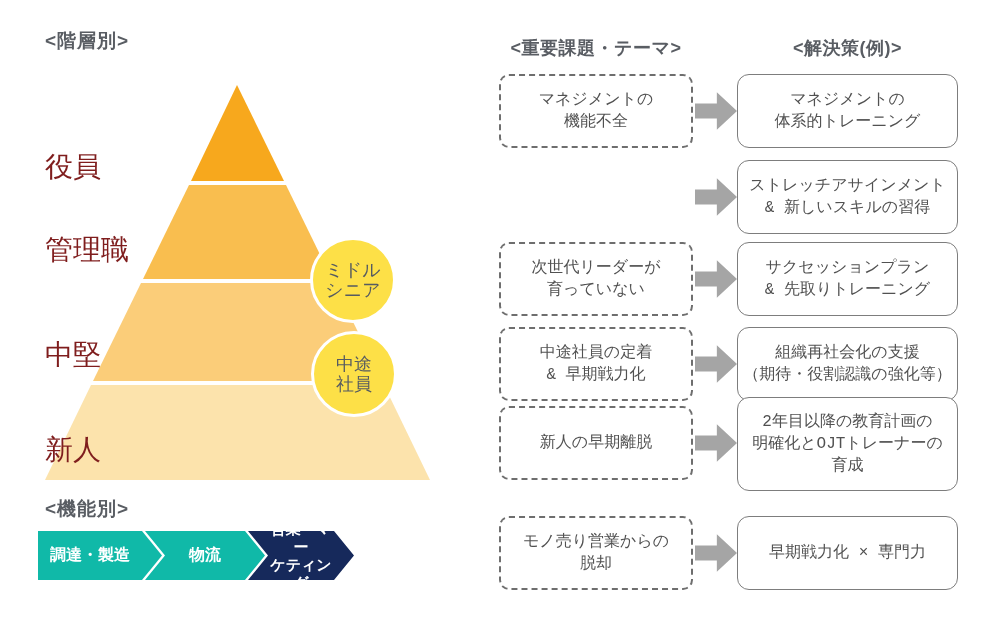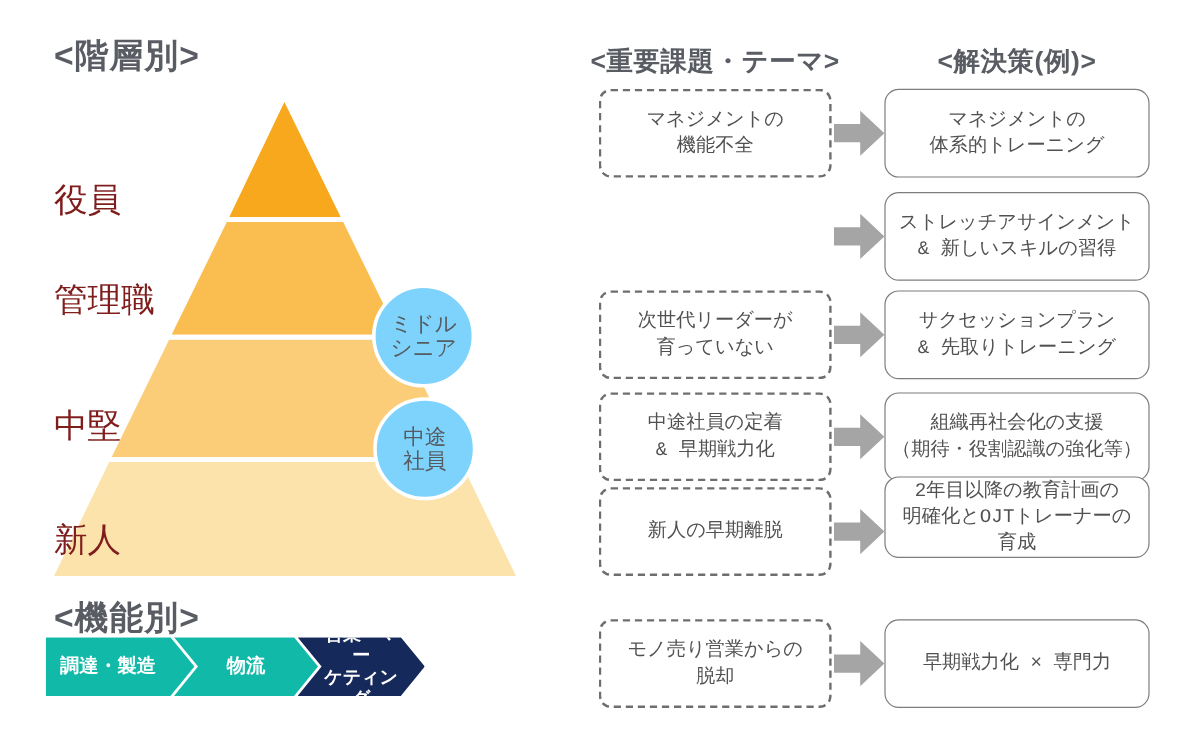--- a/index.html
+++ b/index.html
@@ -3,37 +3,37 @@
 <meta charset="utf-8">
 <style>
   html,body{margin:0;padding:0;background:#ffffff;}
   body{
     width:1000px;height:630px;position:relative;overflow:hidden;
     font-family:"Liberation Sans","DejaVu Sans",sans-serif;
     color:#53575d;
   }
   .abs{position:absolute;}
   .section-title{
-    font-size:28px;font-weight:600;color:#595d63;letter-spacing:1px;white-space:nowrap;
+    font-size:19px;font-weight:600;color:#595d63;letter-spacing:1px;white-space:nowrap;
   }
   
   #pyramid{left:45px;top:85px;width:385px;height:395px;}
   .pyr-seg{position:absolute;inset:0;}
   .seg1{background:#f7a81d;clip-path:polygon(192px 0px,239px 96px,146px 96px);}
   .seg2{background:#f9be4f;clip-path:polygon(144px 100px,241px 100px,287px 194px,98px 194px);}
   .seg3{background:#fbcd79;clip-path:polygon(96px 198px,289px 198px,337px 296px,48px 296px);}
   .seg4{background:#fce3ac;clip-path:polygon(46px 300px,339px 300px,385px 395px,0px 395px);}
   .pyr-label{
     position:absolute;left:0;right:0;text-align:left;
     font-size:28px;line-height:30px;font-weight:500;color:#7f1d1d;white-space:pre-line;margin-top:20px;
   }
   .pl1{top:47px;} .pl2{top:130px;} .pl3{top:235px;} .pl4{top:330px;}
   .badge{
     position:absolute;width:86px;height:86px;border-radius:50%;
-    background:#7dd3fc;border:3px solid #ffffff;box-sizing:border-box;
+    background:#fde047;border:3px solid #ffffff;box-sizing:border-box;
     display:flex;align-items:center;justify-content:center;text-align:center;
     font-size:18px;line-height:20px;font-weight:500;color:#565b61;white-space:pre-line;
   }
   .badge1{left:265px;top:152px;}
   .badge2{left:266px;top:246px;}
   
   #func-title{left:45px;top:496px;}
   #chevrons{left:38px;top:531px;width:432px;height:49px;}
   .chev{
     position:absolute;top:0;height:49px;display:flex;align-items:center;justify-content:center;
@@ -45,39 +45,39 @@
   .c1{left:0;width:124px;padding-right:20px;
       clip-path:polygon(0 0,104px 0,124px 50%,104px 100%,0 100%);}
   .c2{left:107px;width:120px;padding-left:20px;padding-right:20px;
       clip-path:polygon(0 0,100px 0,120px 50%,100px 100%,0 100%,20px 50%);}
   .c3{left:210px;width:106px;padding-left:20px;padding-right:20px;
       clip-path:polygon(0 0,86px 0,106px 50%,86px 100%,0 100%,20px 50%);}
   .c4{left:299px;width:133px;padding-left:20px;padding-right:20px;
       clip-path:polygon(0 0,113px 0,133px 50%,113px 100%,0 100%,20px 50%);}
   
   .col-header{
-    position:absolute;top:36px;text-align:center;font-size:22px;font-weight:600;
+    position:absolute;top:36px;text-align:center;font-size:18px;font-weight:600;
     color:#595d63;white-space:nowrap;letter-spacing:0.5px;
   }
   #issues-header{left:479px;width:234px;}
   #solutions-header{left:737px;width:221px;}
   .drow{position:absolute;left:499px;width:459px;height:74px;}
   .row1{top:74px;} .row2{top:160px;} .row3{top:242px;}
   .row4{top:327px;} .row5{top:406px;} .row6{top:516px;}
   .issue-box{
     position:absolute;left:0;top:0;width:194px;height:100%;box-sizing:border-box;
     border:2px dashed #6e6e6e;border-radius:10px;
     display:flex;align-items:center;justify-content:center;
   }
   .solution-box{
     position:absolute;left:238px;top:0;width:221px;height:100%;box-sizing:border-box;
     border:1px solid #7d7d7d;border-radius:12px;background:#ffffff;
     display:flex;align-items:center;justify-content:center;
   }
-  .row5 .solution-box{top:-9px;height:68px;}
+  .row5 .solution-box{top:-9px;height:94px;}
   .box-text{
     font-size:16px;line-height:22px;font-weight:500;color:#515151;
     text-align:center;white-space:pre-line;font-family:Liberation Mono, monospace;
   }
   .flow-arrow{
     position:absolute;left:196px;top:50%;transform:translateY(-50%);
     width:42px;height:40px;background:#a5a5a5;
     clip-path:polygon(0 31%,52% 31%,52% 3%,100% 50%,52% 97%,52% 69%,0 69%);
   }
 </style>

